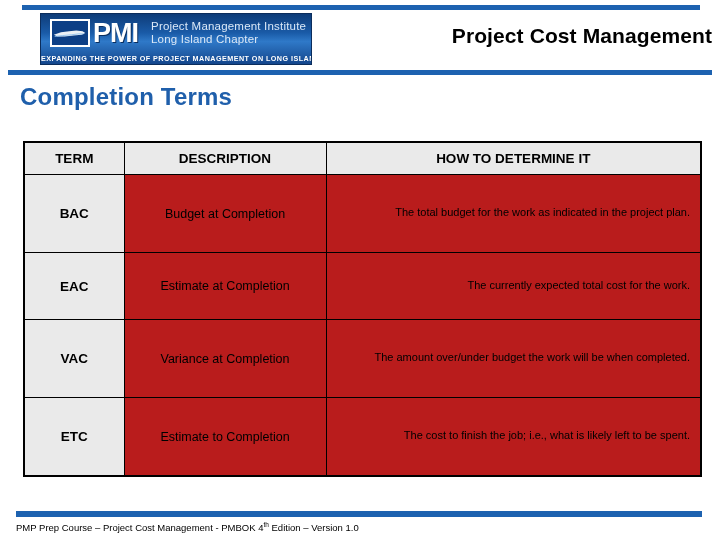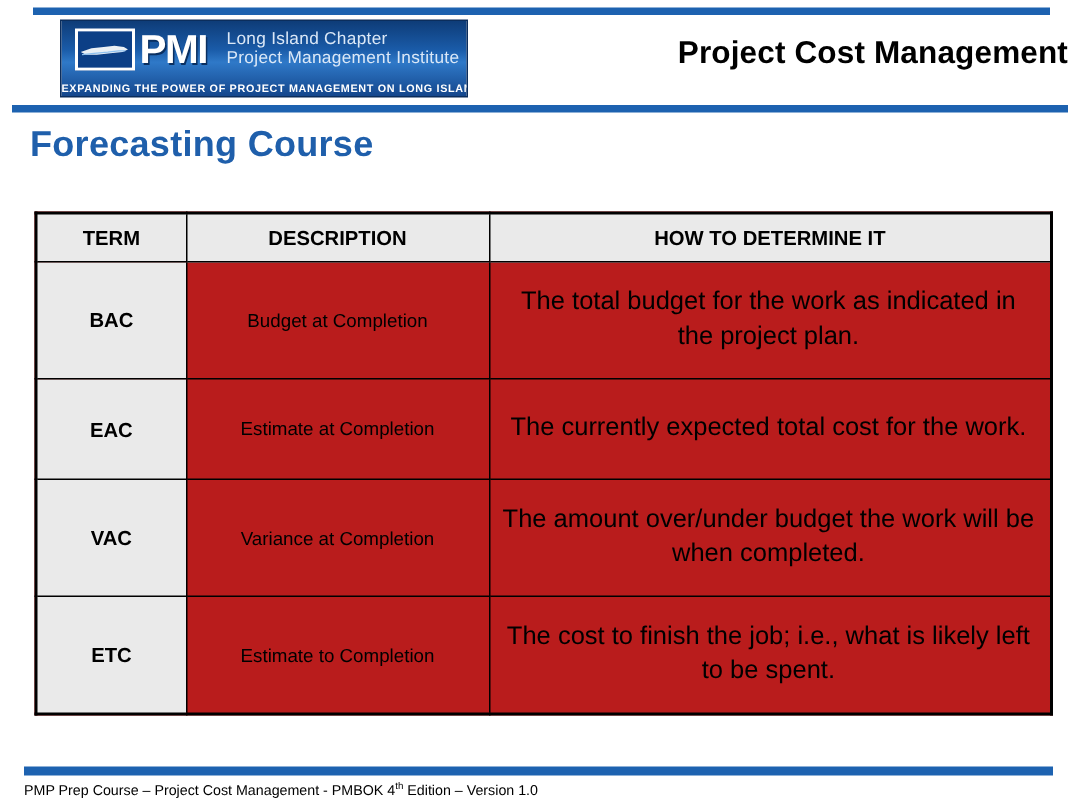--- a/index.html
+++ b/index.html
@@ -162,22 +162,22 @@
     font-weight: bold;
     color: #000;
   }
   td.cell-desc {
     text-align: center;
     font-size: 12.5px;
     color: #000;
     padding: 12px 6px;
   }
   td.cell-how {
-    text-align: center;
-    font-size: 17px;
+    text-align: right;
+    font-size: 11px;
     color: #000;
     padding: 4px 10px 6px 8px;
     line-height: 1.35;
   }
   tr.row-tall td { height: 53px; }
   tr.row-short td { height: 42px; }
 
   
   .footer-rule {
     position: absolute;
@@ -218,32 +218,32 @@
   <div class="logo-top">
     <div class="logo-map">
       <svg viewBox="0 0 40 28" preserveAspectRatio="none" aria-hidden="true">
         <rect x="0" y="0" width="40" height="28" fill="#0c3f86"></rect>
         <path d="M2 16 L10 13 L19 12 L27 11 L34 12 L37 14 L33 16 L24 17 L14 18 L6 18 Z" fill="#ffffff" opacity="0.92"></path>
         <path d="M3 18 L12 17 L22 16 L30 15 L35 15" stroke="#8fc1ef" stroke-width="1" fill="none"></path>
       </svg>
     </div>
     <div class="logo-pmi">PMI</div>
     <div class="logo-words">
+      <div>Project Management Institute</div>
       <div>Long Island Chapter</div>
-      <div>Project Management Institute</div>
     </div>
   </div>
   <div class="logo-tagline">Expanding the Power of Project Management on Long Island</div>
 </div>
 
 <div class="slide-title">Project Cost Management</div>
 
 <div class="header-rule"></div>
 
-<div class="section-heading">Forecasting Course</div>
+<div class="section-heading">Completion Terms</div>
 
 <table class="terms-table">
   <colgroup>
     <col class="col-term">
     <col class="col-desc">
     <col class="col-how">
   </colgroup>
   <thead>
     <tr>
       <th>TERM</th>

